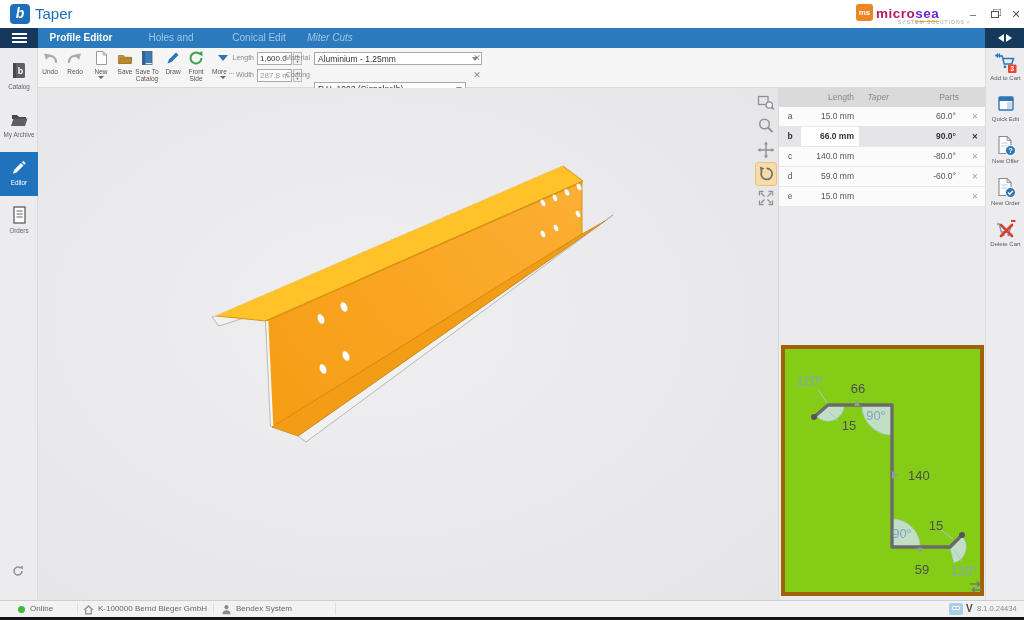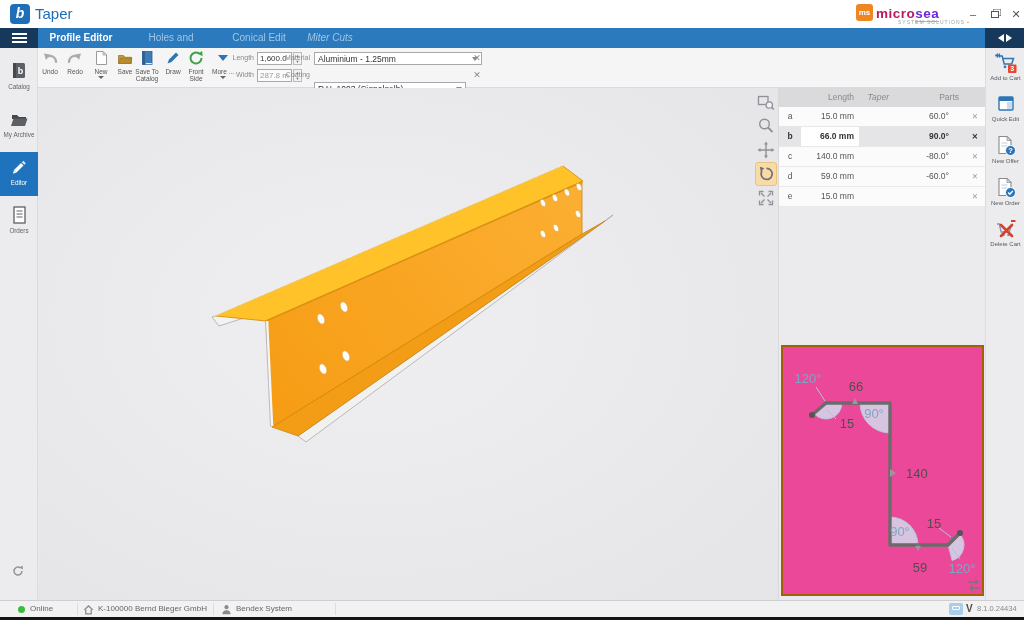--- a/index.html
+++ b/index.html
@@ -65,23 +65,23 @@
   .grid-head { left:0; top:0; width:207px; height:19px; background:#DADADC; }
   .grid-head div { position:absolute; font-size:8.5px; color:#8A8A8A; line-height:19px; text-align:right; }
   .grow { left:0; width:207px; height:20px; background:#FBFBFC; border-bottom:1px solid #E8E8EA; }
   .grow.sel { background:#E5E5E8; }
   .gcell { position:absolute; top:0; height:19px; line-height:19px; font-size:8.5px; color:#555; }
   .gname { left:0; width:22px; text-align:center; }
   .glen { left:22px; width:58px; text-align:right; padding-right:5px; }
   .grow.sel .glen { background:#fff; }
   .grow.sel .gcell { font-weight:bold; color:#333; }
   .gtap { left:80px; width:35px; text-align:right; padding-right:5px; }
-  .gang { left:105px; width:70px; text-align:right; padding-right:5px; }
+  .gang { left:112px; width:70px; text-align:right; padding-right:5px; }
   .gdel { left:185px; width:22px; text-align:center; font-size:7.5px; color:#999; }
-  .sketch { left:2px; top:257px; width:203px; height:251px; background:#ec4899; border:2px solid #a16207; }
+  .sketch { left:2px; top:257px; width:203px; height:251px; background:#84cc16; border:4px solid #a16207; }
 
   
   .rsidebar { left:985px; top:48px; width:39px; height:552px; background:#ECECEE; border-left:1px solid #DCDCDE; }
   .ritem { left:0; width:39px; height:40px; text-align:center; }
   .ritem svg { display:block; margin:1px auto 0; }
   .rlabel { font-size:6px; color:#55595E; margin-top:1px; }
 
   
   .statusbar { left:0; top:600px; width:1024px; height:17px; background:#F2F2F3; border-top:1px solid #CFCFD1; font-size:8px; color:#666; }
   .sdot { left:18px; top:5px; width:7px; height:7px; border-radius:50%; background:#3DBB3D; }

